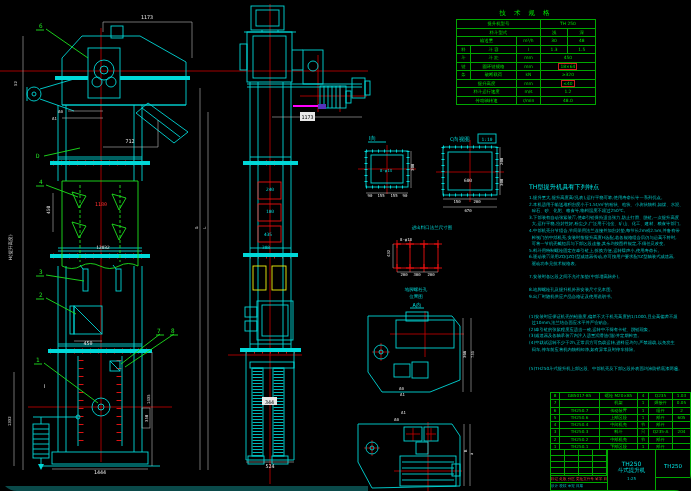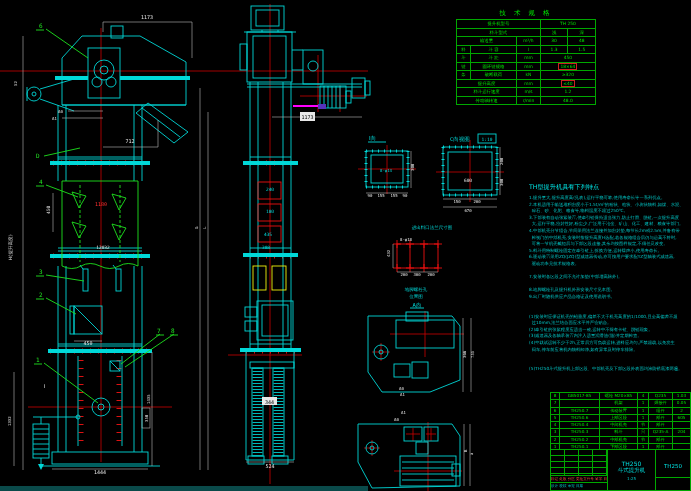--- a/index.html
+++ b/index.html
@@ -1,17 +1,17 @@
 <!DOCTYPE html>
 <html><head>
 <meta charset="utf-8">
 <style>
   html,body{margin:0;padding:0;background:#000;}
   #stage{position:relative;width:691px;height:491px;background:#000;overflow:hidden;
-         font-family:"DejaVu Sans","Liberation Sans",sans-serif;}
+         font-family:"DejaVu Sans","Liberation Sans",sans-serif;border-radius:17px;}
   #stage svg{position:absolute;left:0;top:0;}
   svg text{font-family:"DejaVu Sans Mono","DejaVu Sans",monospace;fill:#ddd;font-size:5px;}
   .t4{font-size:4px}.t45{font-size:4.5px}.t55{font-size:5.5px}.t6{font-size:6px}
   .cy{fill:#00dcdc}.gn{fill:#22e522}.rd{fill:#ff3030}.wh{fill:#e8e8e8}.bk{fill:#000}
   .mid{text-anchor:middle}
   
   .tt-title{position:absolute;left:456px;top:9px;width:140px;text-align:center;color:#00e400;
             font-size:6.5px;letter-spacing:3px;white-space:nowrap;}
   .tt{position:absolute;left:456px;top:19px;width:140px;border:1px solid #00a800;box-sizing:border-box;}
   .ttr{display:flex;height:7.5px;border-bottom:1px solid #00a800;}

